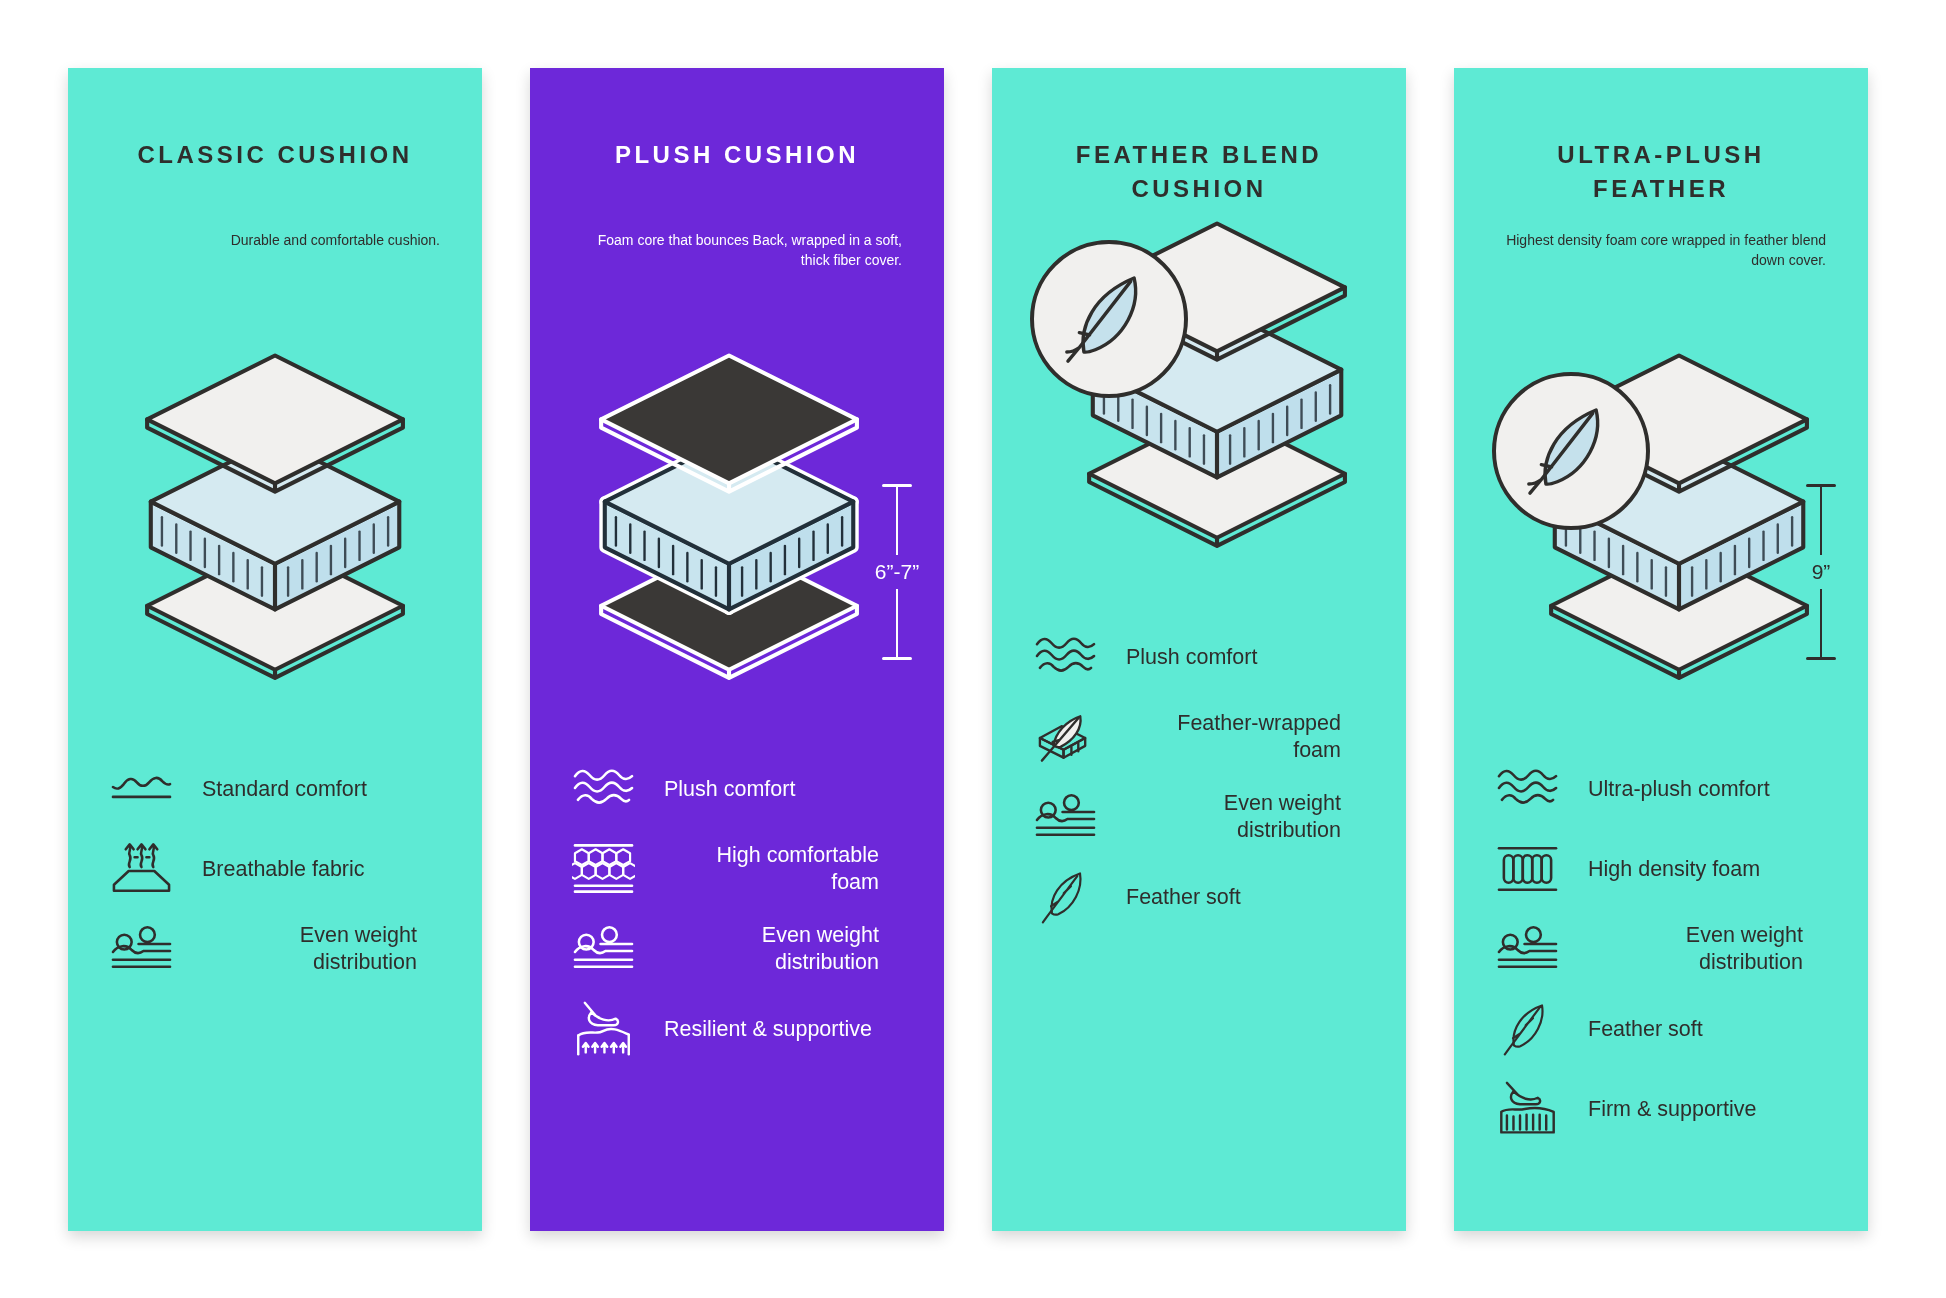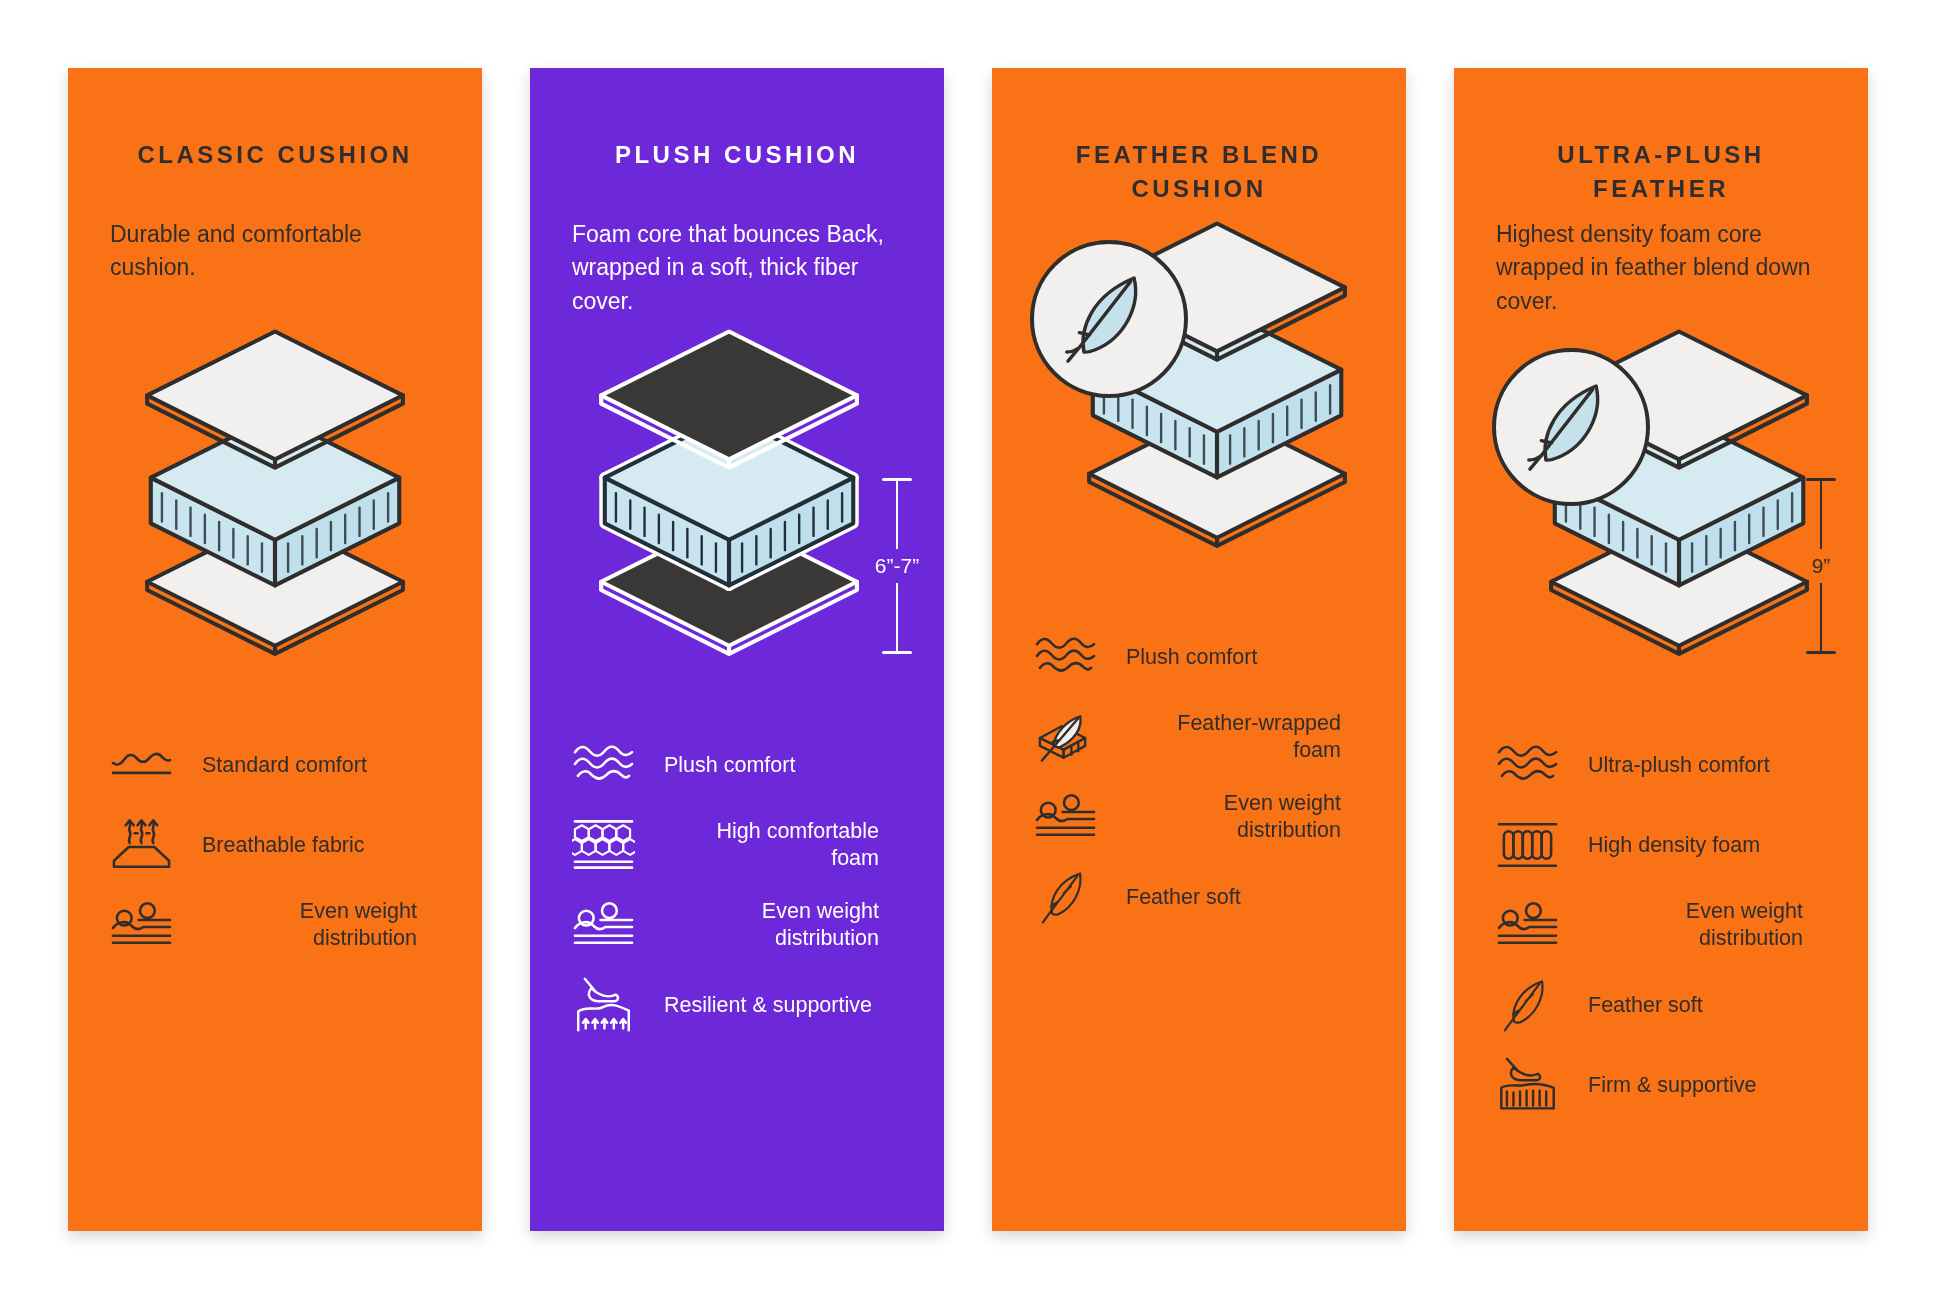--- a/index.html
+++ b/index.html
@@ -6,42 +6,42 @@
   body{
     width:1946px;height:1298px;background:#ffffff;
     font-family:"Liberation Sans", sans-serif;
     -webkit-font-smoothing:antialiased;
   }
   .wrap{display:flex;gap:48px;padding:68px 0 0 68px;}
   .panel{
     position:relative;width:414px;height:1163px;box-sizing:border-box;
     padding:70px 36px 0;box-shadow:0 6px 14px rgba(0,0,0,.16);
   }
-  .panel--light{background:#f97316;color:#2f2e2c;--panel-bg:#f1f0ee;}
+  .panel--light{background:#5eead4;color:#2f2e2c;--panel-bg:#f1f0ee;}
   .panel--dark{background:#6d28d9;color:#ffffff;--panel-bg:#3a3836;}
   .title{
     margin:0;min-height:80px;display:flex;align-items:flex-start;justify-content:center;
     text-align:center;font-size:24px;line-height:1.4;font-weight:700;letter-spacing:3.5px;
   }
   .desc{
-    margin:0 auto;width:330px;min-height:108px;text-align:left;
-    font-size:23px;line-height:1.45;
+    margin:12px auto;width:330px;min-height:108px;text-align:right;
+    font-size:14px;line-height:1.45;
   }
   .illus-wrap{position:relative;height:348px;display:flex;justify-content:center;align-items:flex-start;}
   .cushion-slot svg{height:338px;width:auto;display:block;}
   .offset-left .cushion-slot{margin-right:16px;}
   .offset-right .cushion-slot{margin-left:36px;}
   .badge{
     position:absolute;left:2px;top:22px;width:158px;height:158px;border-radius:50%;
     background:var(--panel-bg);border:4px solid #2f2e2c;box-sizing:border-box;
     display:flex;align-items:center;justify-content:center;z-index:3;
   }
   .badge svg{width:114px;height:114px;}
   .measure{
-    position:absolute;right:-10px;top:152px;height:176px;width:42px;
+    position:absolute;right:-10px;top:134px;height:176px;width:42px;
     display:flex;flex-direction:column;align-items:center;z-index:2;
   }
   .measure .cap{width:30px;height:3px;background:currentColor;border-radius:2px;}
   .measure .line{width:2.5px;flex:1;background:currentColor;}
   .measure-label{font-size:21px;margin:5px 0;white-space:nowrap;}
   .features{list-style:none;margin:62px 0 0;padding:0 0 0 4px;}
   .feature{display:flex;align-items:center;margin-bottom:22px;min-height:58px;}
   .feature .icon{flex:0 0 66px;margin-right:28px;display:flex;justify-content:center;align-items:center;}
   .feature .icon svg{width:63px;height:58px;}
   .feature .label{font-size:21.5px;line-height:1.24;max-width:215px;text-align:right;}

